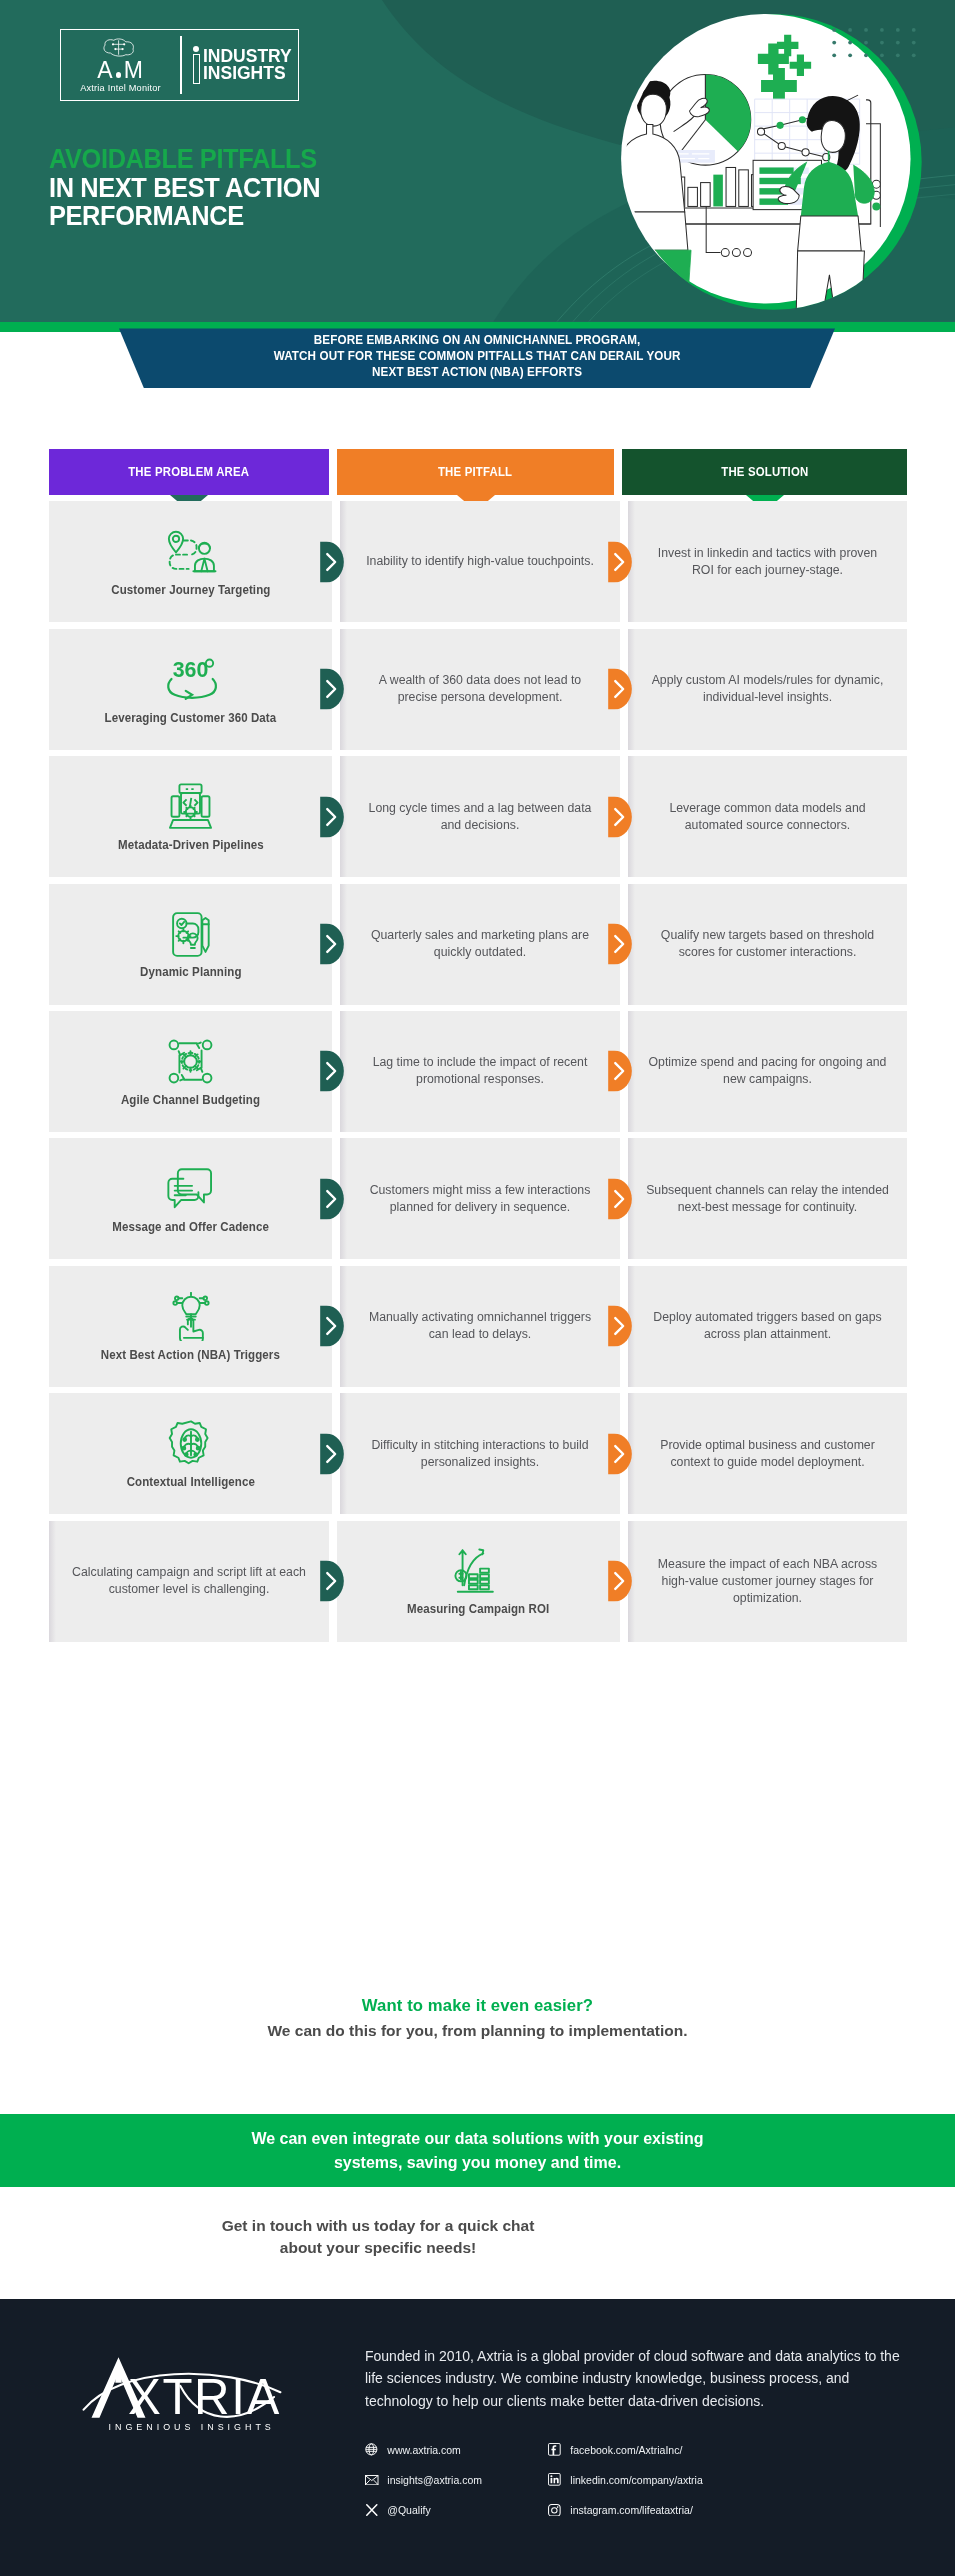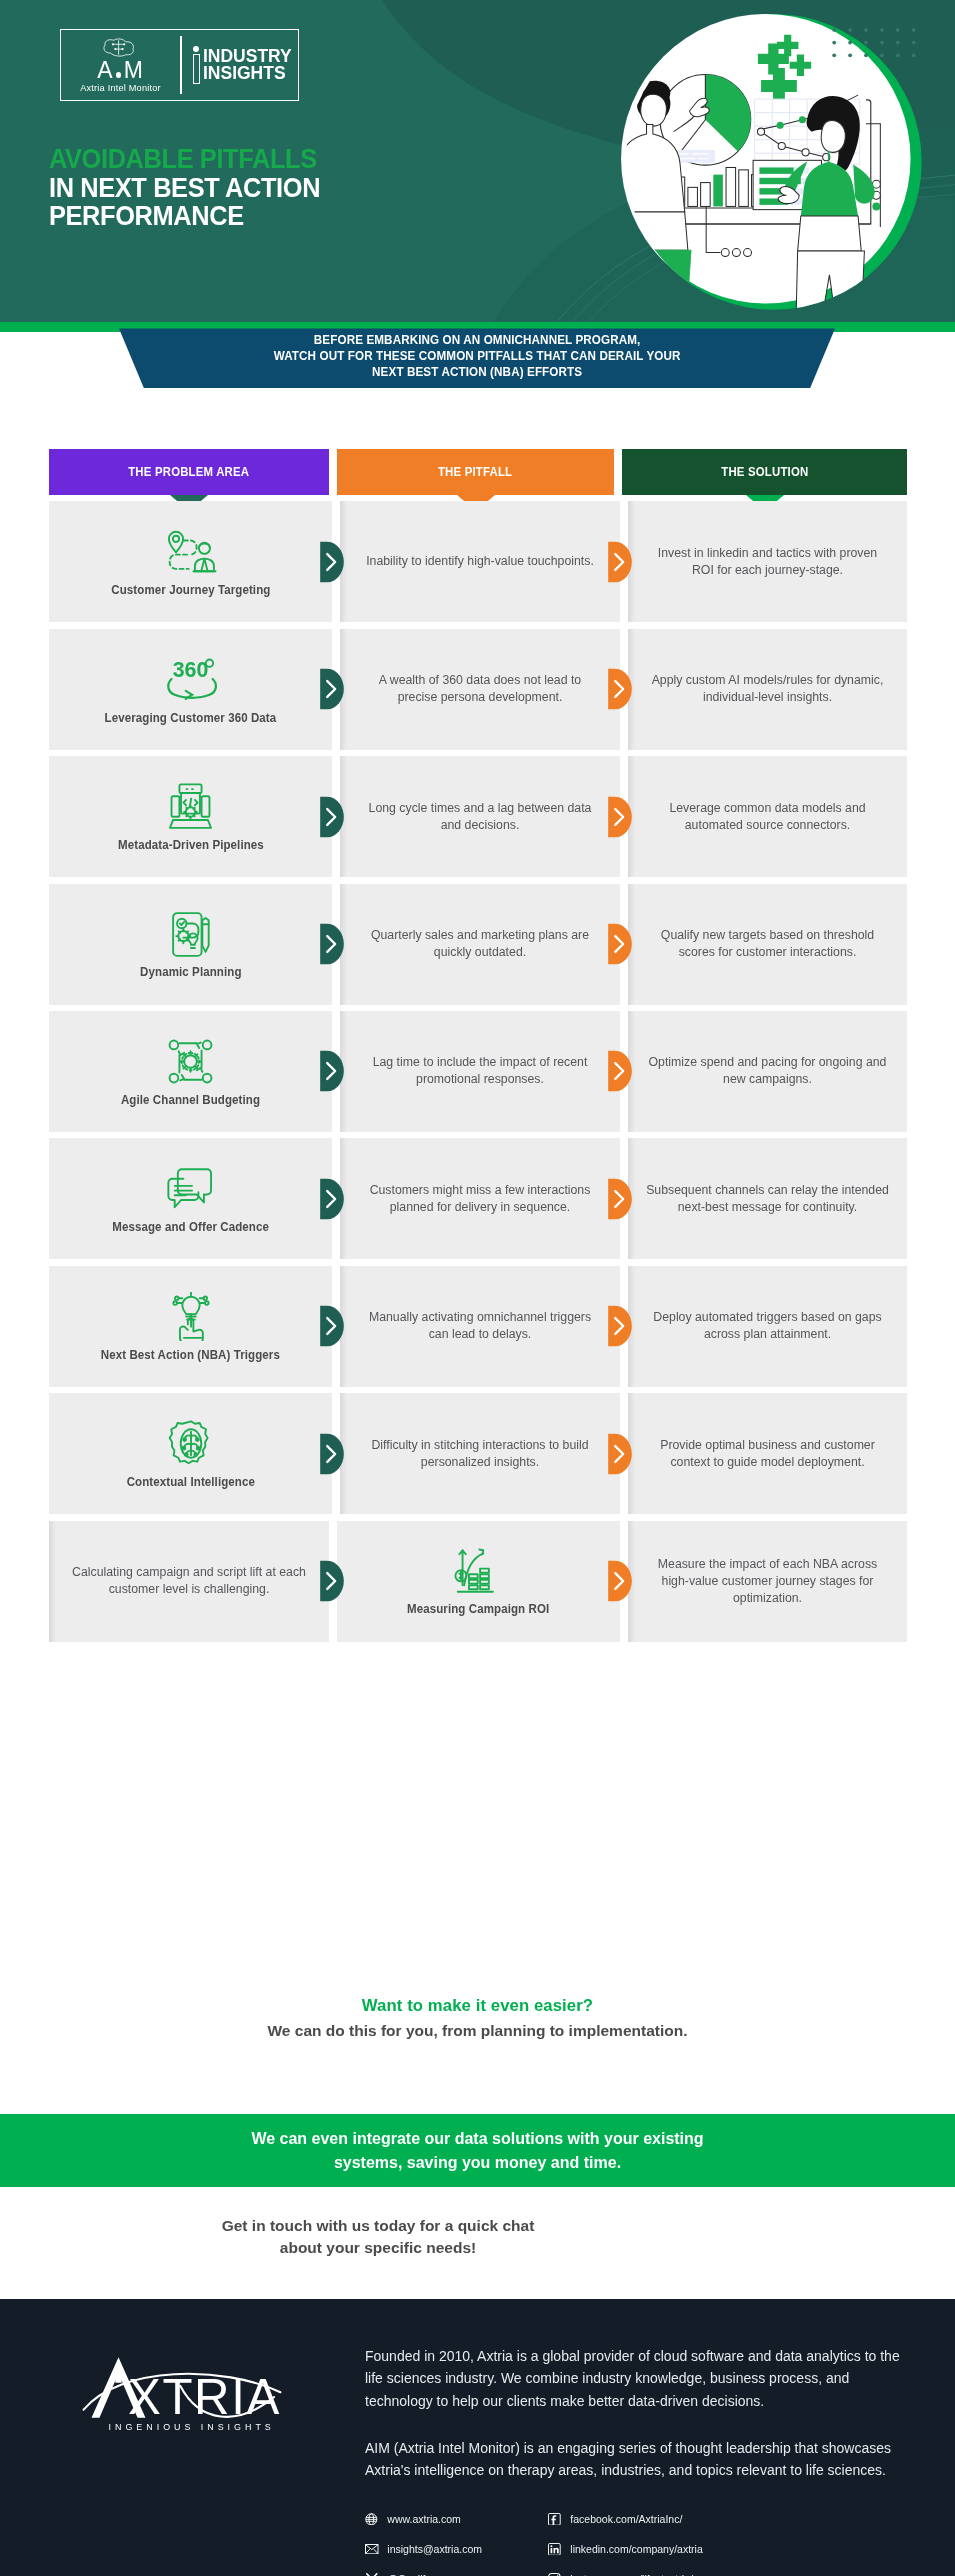--- a/index.html
+++ b/index.html
@@ -846,21 +846,20 @@
         <text x="60" y="80">XTRIA</text>
       </g>
       <path d="M4 74 C 50 18, 180 18, 252 52" stroke="#ffffff" stroke-width="2.6" fill="none" stroke-linecap="round"></path>
       <path d="M126 44 C 150 90, 198 96, 244 58" stroke="#ffffff" stroke-width="2.6" fill="none" stroke-linecap="round"></path>
     </svg>
     <div class="f-logo-tag">INGENIOUS INSIGHTS</div>
   </div>
 
   <div class="f-body">
     <p class="f-p">Founded in 2010, Axtria is a global provider of cloud software and data analytics to the life sciences industry. We combine industry knowledge, business process, and technology to help our clients make better data-driven decisions.</p>
-    <p class="f-p">AIM (Axtria Intel Monitor) is an engaging series of thought leadership that showcases Axtria's intelligence on therapy areas, industries, and topics relevant to life sciences.</p>
 
     <div class="f-links">
       <div class="f-col c1">
         <a class="f-link">
           <span class="f-ic">
             <svg width="12.7" height="12.7" viewBox="0 0 16 16">
                 <circle cx="8" cy="8" r="7" fill="none" stroke="#fff" stroke-width="1.2"></circle>
                 <ellipse cx="8" cy="8" rx="3" ry="7" fill="none" stroke="#fff" stroke-width="1.2"></ellipse>
                 <path d="M1.3 5.5h13.4M1.3 10.5h13.4M1 8h14" stroke="#fff" stroke-width="1.2"></path>
               </svg>

